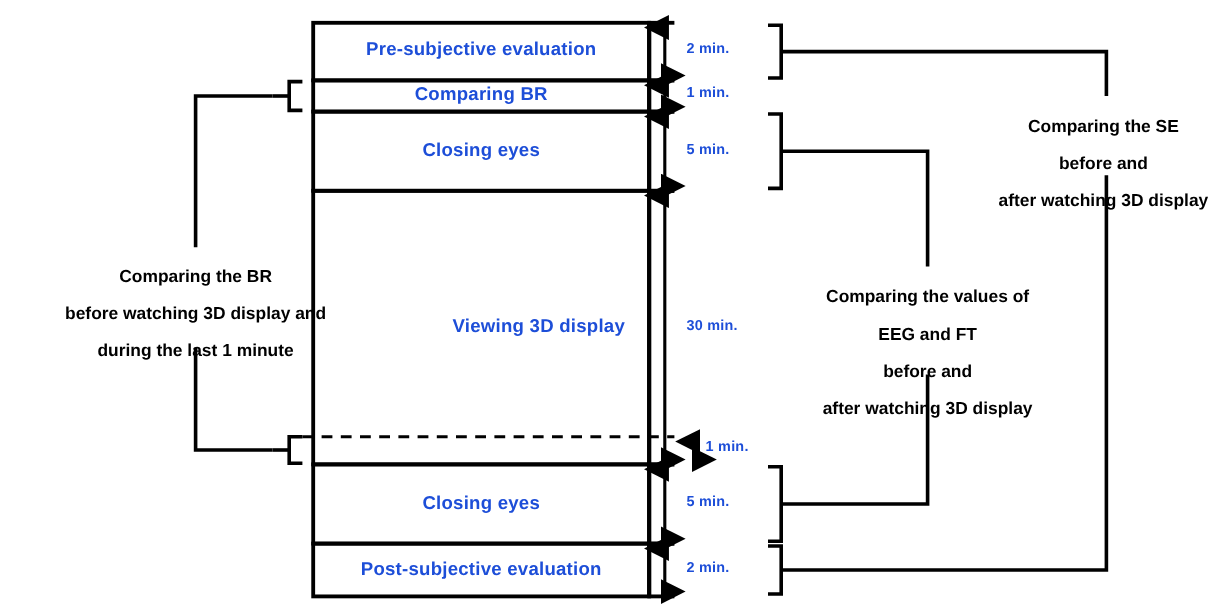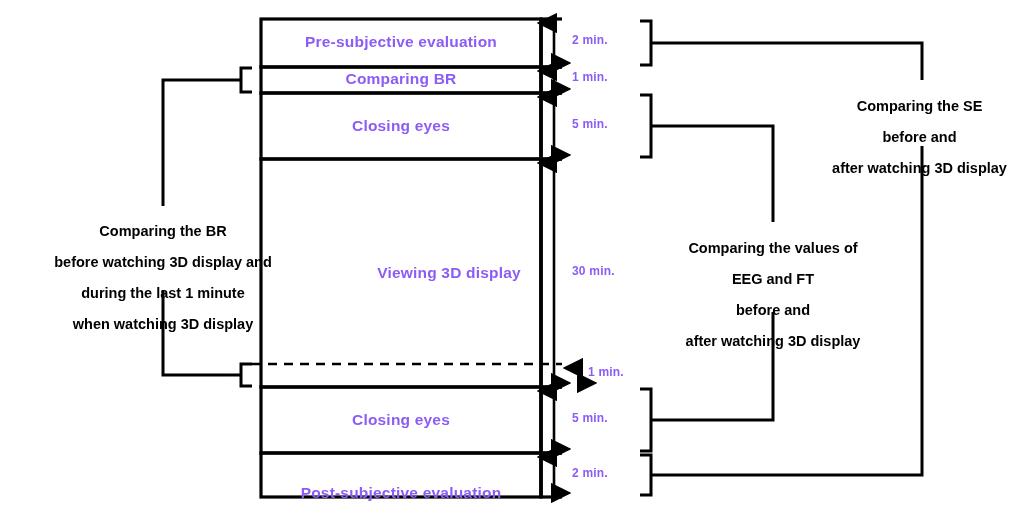--- a/index.html
+++ b/index.html
@@ -20,21 +20,21 @@
   svg#diagram {
     position: absolute;
     left: 0;
     top: 0;
     width: 1024px;
     height: 506px;
   }
   .stage-label {
     position: absolute;
     font-weight: bold;
-    color: #8b5cf6;
+    color: #1d4ed8;
     text-align: center;
     line-height: 1.0;
     white-space: nowrap;
   }
   .phase-label {
     font-size: 15.5px;
     letter-spacing: 0.2px;
   }
   .dur-label {
     font-size: 12px;
@@ -139,41 +139,40 @@
   <div class="stage-label phase-label" style="left:261px; top:34px; width:280px;">Pre-subjective evaluation</div>
 
   <div class="stage-label phase-label" style="left:261px; top:71px; width:280px;">Comparing BR</div>
 
   <div class="stage-label phase-label" style="left:261px; top:118px; width:280px;">Closing eyes</div>
 
   <div class="stage-label phase-label" style="left:261px; top:265px; width:280px;padding-left:48px;">Viewing 3D display</div>
 
   <div class="stage-label phase-label" style="left:261px; top:412px; width:280px;">Closing eyes</div>
 
-  <div class="stage-label phase-label" style="left:261px; top:485px; width:280px;">Post-subjective evaluation</div>
+  <div class="stage-label phase-label" style="left:261px; top:467px; width:280px;">Post-subjective evaluation</div>
 
   <div class="stage-label dur-label" style="left:572px; top:34px;">2 min.</div>
 
   <div class="stage-label dur-label" style="left:572px; top:71px;">1 min.</div>
 
   <div class="stage-label dur-label" style="left:572px; top:118px;">5 min.</div>
 
   <div class="stage-label dur-label" style="left:572px; top:265px;">30 min.</div>
 
   <div class="stage-label dur-label" style="left:588px; top:366px;">1 min.</div>
 
   <div class="stage-label dur-label" style="left:572px; top:412px;">5 min.</div>
 
   <div class="stage-label dur-label" style="left:572px; top:467px;">2 min.</div>
 
   <div class="note" style="left:33px; top:210px; width:260px;">
     <div>Comparing the BR</div>
     <div>before watching 3D display and</div>
     <div>during the last 1 minute</div>
-    <div>when watching 3D display</div>
   </div>
 
   <div class="note" style="left:648px; top:227px; width:250px;">
     <div>Comparing the values of</div>
     <div>EEG and FT</div>
     <div>before and</div>
     <div>after watching 3D display</div>
   </div>
 
   <div class="note" style="left:817px; top:85px; width:205px;">

